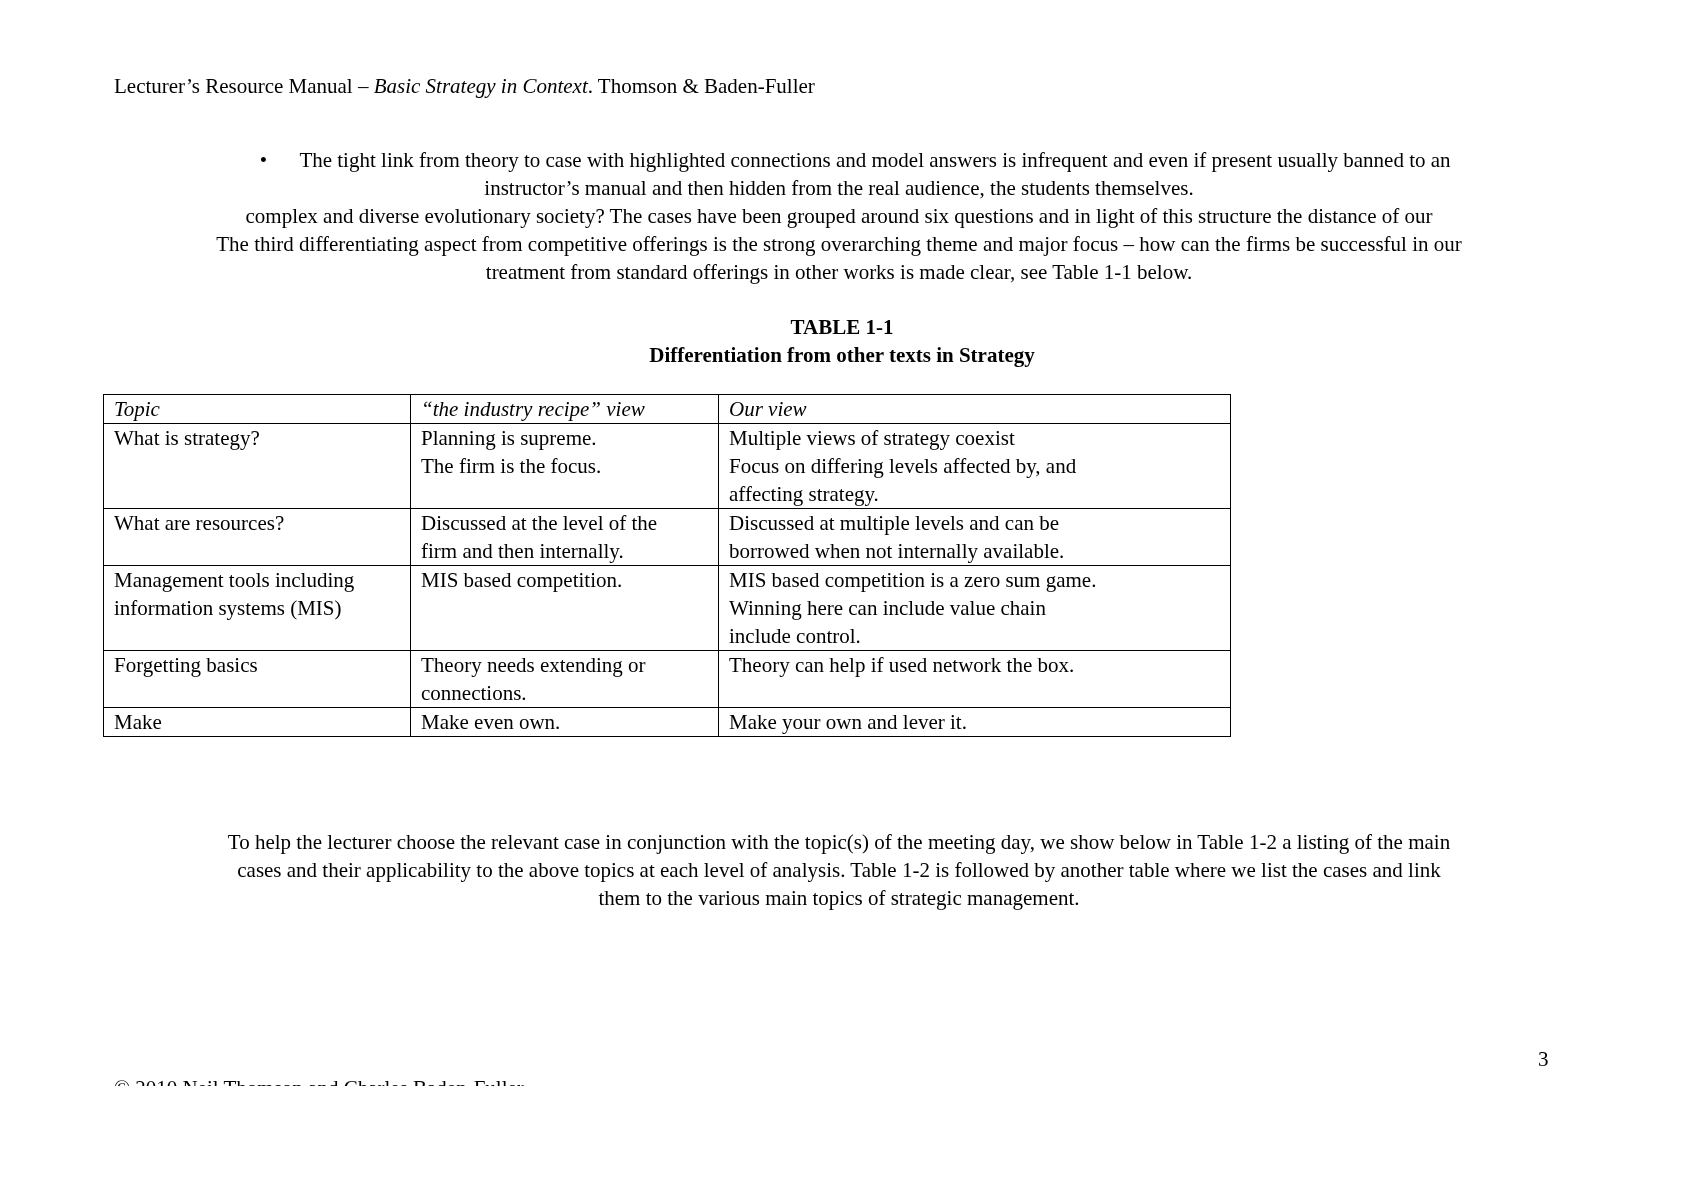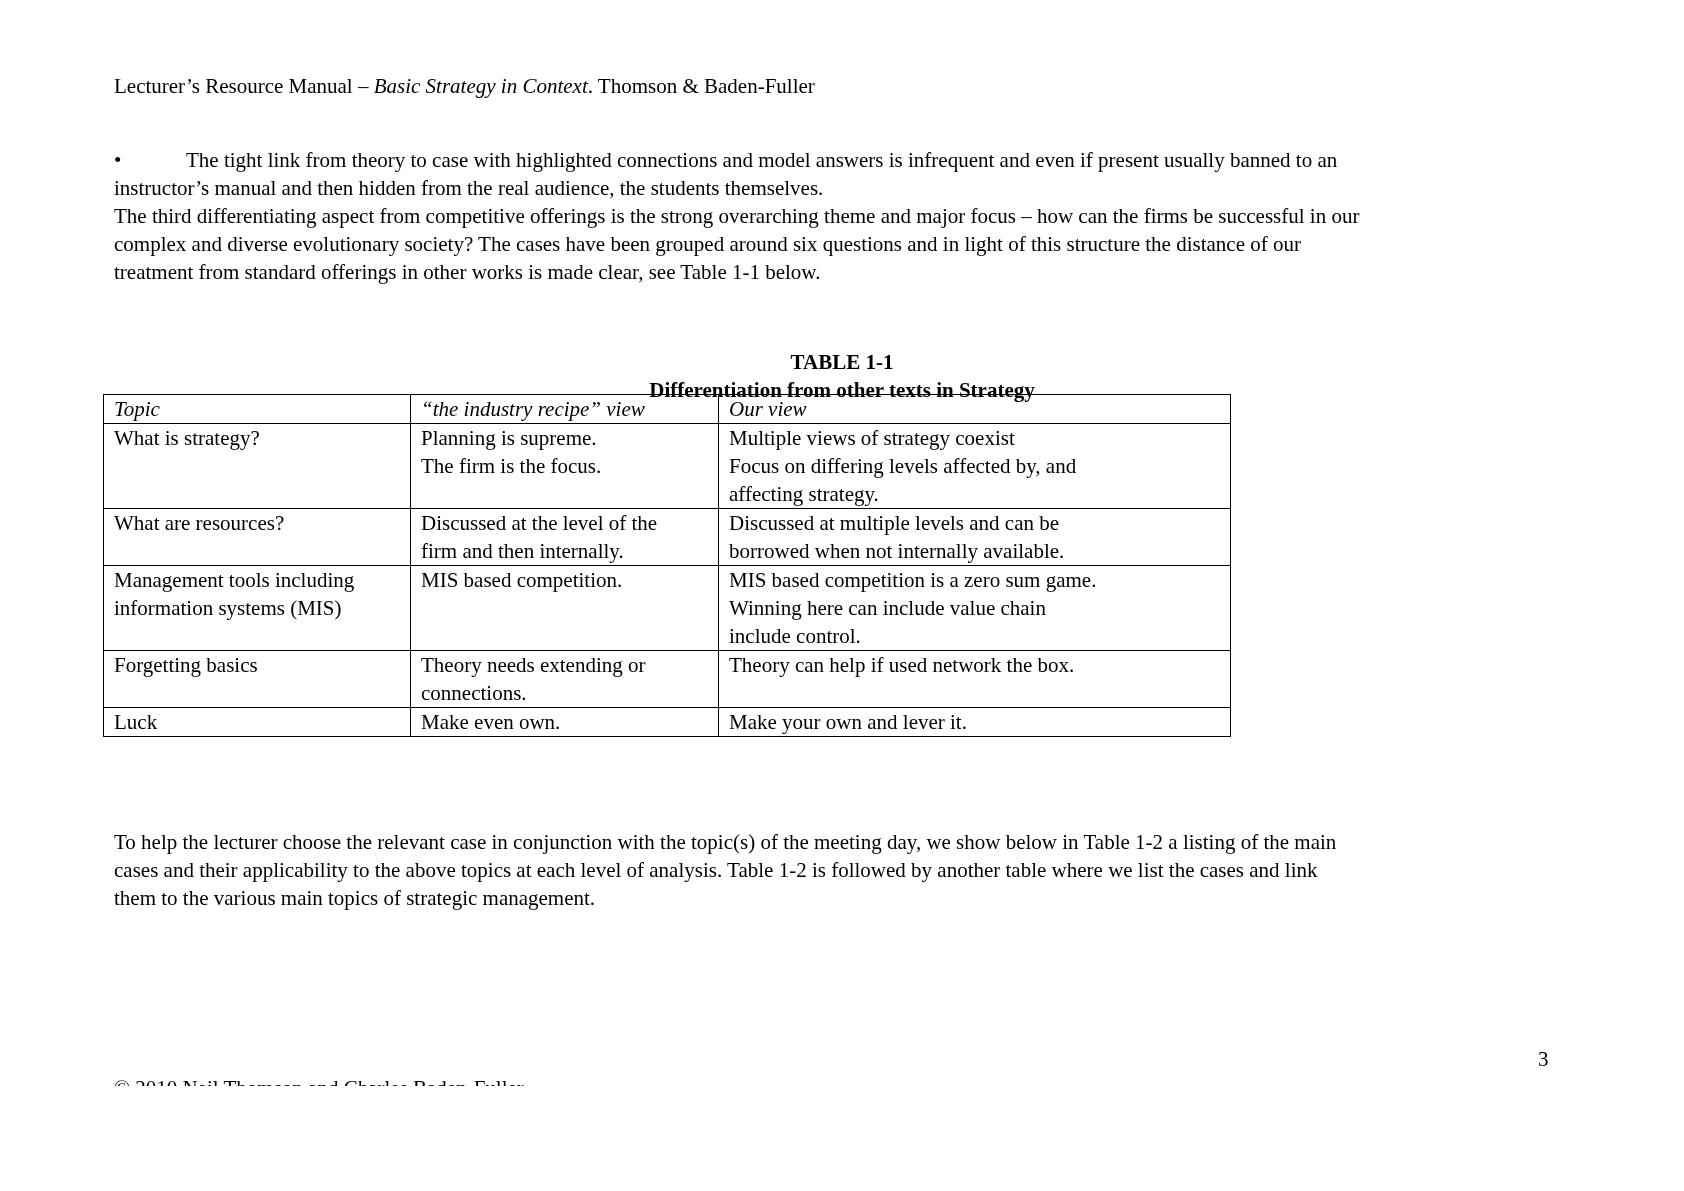--- a/index.html
+++ b/index.html
@@ -1,28 +1,28 @@
 <!DOCTYPE html>
 <html><head>
   <meta charset="utf-8">
   <style>
     html, body { margin: 0; padding: 0; background: #ffffff; }
     body {
       width: 1684px; height: 1191px; position: relative; overflow: hidden;
       font-family: "Liberation Serif", "DejaVu Serif", serif;
       color: #000; font-size: 21px; line-height: 28px;
     }
-    .abs { position: absolute; }
+    .abs { position: absolute; text-align: center; }
     .header { left: 114px; top: 72px; white-space: nowrap; }
     .header i { font-style: italic; }
     .para { left: 114px; width: 1450px; }
     .bullet-line { position: relative; }
     .bullet-dot { display: inline-block; width: 72px; }
     .title-block { left: 0; width: 1684px; text-align: center; font-weight: bold; }
-    .title-block div { position: absolute; left: 0; right: 0; margin-top: 35px; }
+    .title-block div { position: absolute; left: 0; right: 0; }
     table.t {
       position: absolute; left: 103px; top: 394px; width: 1128px;
       border-collapse: collapse; table-layout: fixed;
     }
     table.t td {
       border: 1.6px solid #000; vertical-align: top; padding: 0 10px;
       line-height: 28px;
     }
     table.t td.c1 { width: 286px; }
     table.t td.c2 { width: 287px; }
@@ -37,22 +37,22 @@
 
 <div class="abs header">
   <span>Lecturer’s Resource Manual – </span><i>Basic Strategy in Context</i><span>. Thomson &amp; Baden-Fuller</span>
 </div>
 
 <div class="abs para" style="top:146px;">
   <div class="bullet-line">
     <span class="bullet-dot">•</span><span>The tight link from theory to case with highlighted connections and model answers is infrequent and even if present usually banned to an</span>
   </div>
   <div>instructor’s manual and then hidden from the real audience, the students themselves.</div>
+  <div>complex and diverse evolutionary society?  The cases have been grouped around six questions and in light of this structure the distance of our</div>
   <div>The third differentiating aspect from competitive offerings is the strong overarching theme and major focus – how can the firms be successful in our</div>
-  <div>complex and diverse evolutionary society?  The cases have been grouped around six questions and in light of this structure the distance of our</div>
   <div>treatment from standard offerings in other works is made clear, see Table 1-1 below.</div>
 </div>
 
 <div class="abs title-block" style="top:313px;">
   <div style="top:0;">TABLE 1-1</div>
   <div style="top:28px;">Differentiation from other texts in Strategy</div>
 </div>
 
 <table class="t">
   <tbody>
@@ -109,21 +109,21 @@
     <td>
           <span class="cell-line">Theory needs extending or</span>
           <span class="cell-line">connections.</span>
         </td>
     <td>
           <span class="cell-line">Theory can help if used network the box.</span>
         </td>
   </tr>
   <tr>
     <td>
-          <span class="cell-line">Luck</span>
+          <span class="cell-line">Make</span>
         </td>
     <td>
           <span class="cell-line">Make even own.</span>
         </td>
     <td>
           <span class="cell-line">Make your own and lever it.</span>
         </td>
   </tr>
 </tbody>
   </table>

